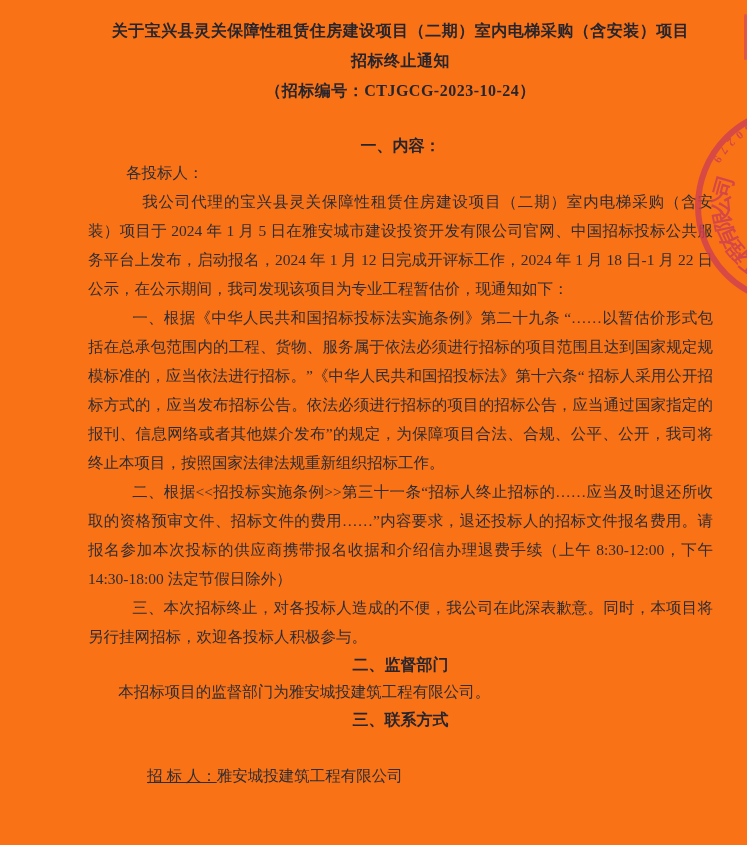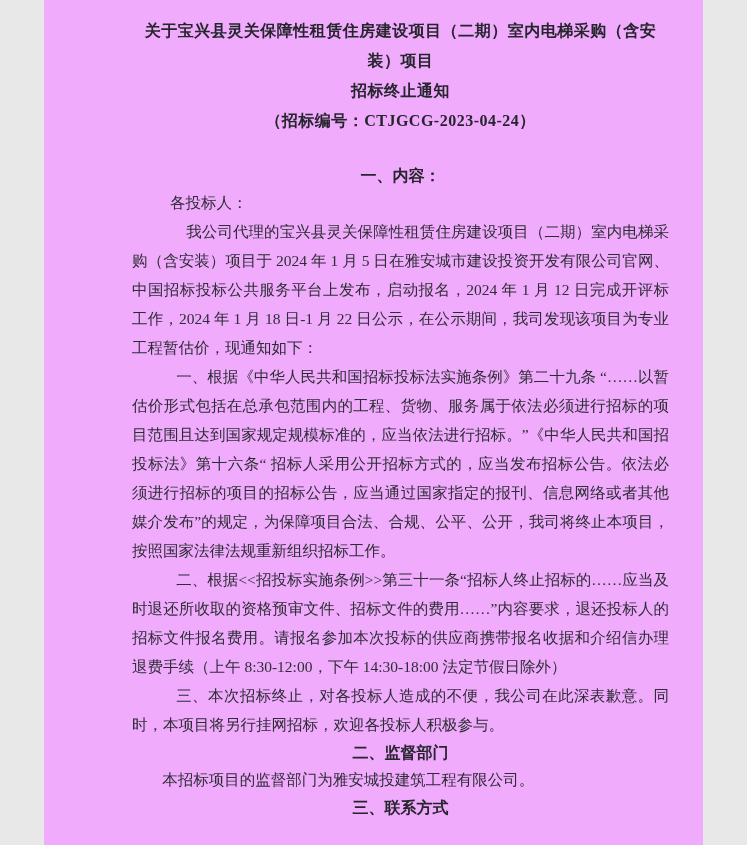--- a/index.html
+++ b/index.html
@@ -1,20 +1,20 @@
 <!DOCTYPE html>
 <html><head>
 <meta charset="utf-8">
 <style>
   html,body{margin:0;padding:0;background:#e8e8e8;}
   .page{
     position:relative;
-    width:659px;height:845px;
+    width:747px;height:845px;
     margin:0 auto;
-    background:#f0abfc;
+    background:#f97316;
     overflow:hidden;
     font-family:"Liberation Serif","DejaVu Serif",serif;
     color:#2e2d36;
   }
   .content{
     position:absolute;
     left:88px;right:34px;top:16px;
   }
   .title-line{
     text-align:center;
@@ -72,21 +72,21 @@
 </style>
 </head>
 <body>
 
 <div class="page">
   <div class="content">
 
     <div class="title-block">
       <div class="title-line">关于宝兴县灵关保障性租赁住房建设项目（二期）室内电梯采购（含安装）项目</div>
       <div class="title-line">招标终止通知</div>
-      <div class="title-line">（招标编号：CTJGCG-2023-04-24）</div>
+      <div class="title-line">（招标编号：CTJGCG-2023-10-24）</div>
     </div>
 
     <h2 class="section-heading h-first">一、内容：</h2>
 
     <p class="body-text salutation">各投标人：</p>
     <p class="body-text para-lead">我公司代理的宝兴县灵关保障性租赁住房建设项目（二期）室内电梯采购（含安装）项目于 2024 年 1 月 5 日在雅安城市建设投资开发有限公司官网、中国招标投标公共服务平台上发布，启动报名，2024 年 1 月 12 日完成开评标工作，2024 年 1 月 18 日-1 月 22 日公示，在公示期间，我司发现该项目为专业工程暂估价，现通知如下：</p>
     <p class="body-text para-num">一、根据《中华人民共和国招标投标法实施条例》第二十九条 “……以暂估价形式包括在总承包范围内的工程、货物、服务属于依法必须进行招标的项目范围且达到国家规定规模标准的，应当依法进行招标。”《中华人民共和国招投标法》第十六条“ 招标人采用公开招标方式的，应当发布招标公告。依法必须进行招标的项目的招标公告，应当通过国家指定的报刊、信息网络或者其他媒介发布”的规定，为保障项目合法、合规、公平、公开，我司将终止本项目，按照国家法律法规重新组织招标工作。</p>
     <p class="body-text para-num">二、根据&lt;&lt;招投标实施条例&gt;&gt;第三十一条“招标人终止招标的……应当及时退还所收取的资格预审文件、招标文件的费用……”内容要求，退还投标人的招标文件报名费用。请报名参加本次投标的供应商携带报名收据和介绍信办理退费手续（上午 8:30-12:00，下午 14:30-18:00 法定节假日除外）</p>
     <p class="body-text para-num">三、本次招标终止，对各投标人造成的不便，我公司在此深表歉意。同时，本项目将另行挂网招标，欢迎各投标人积极参与。</p>
 

